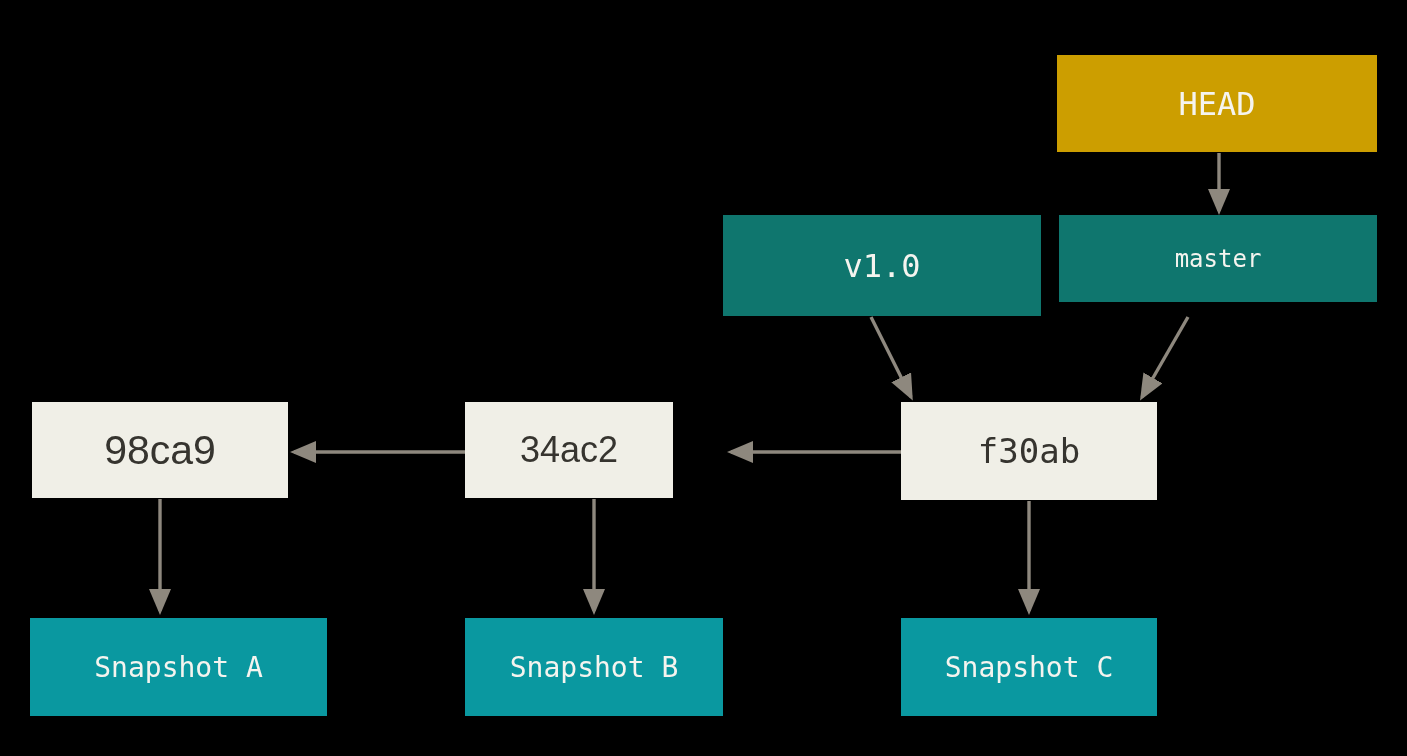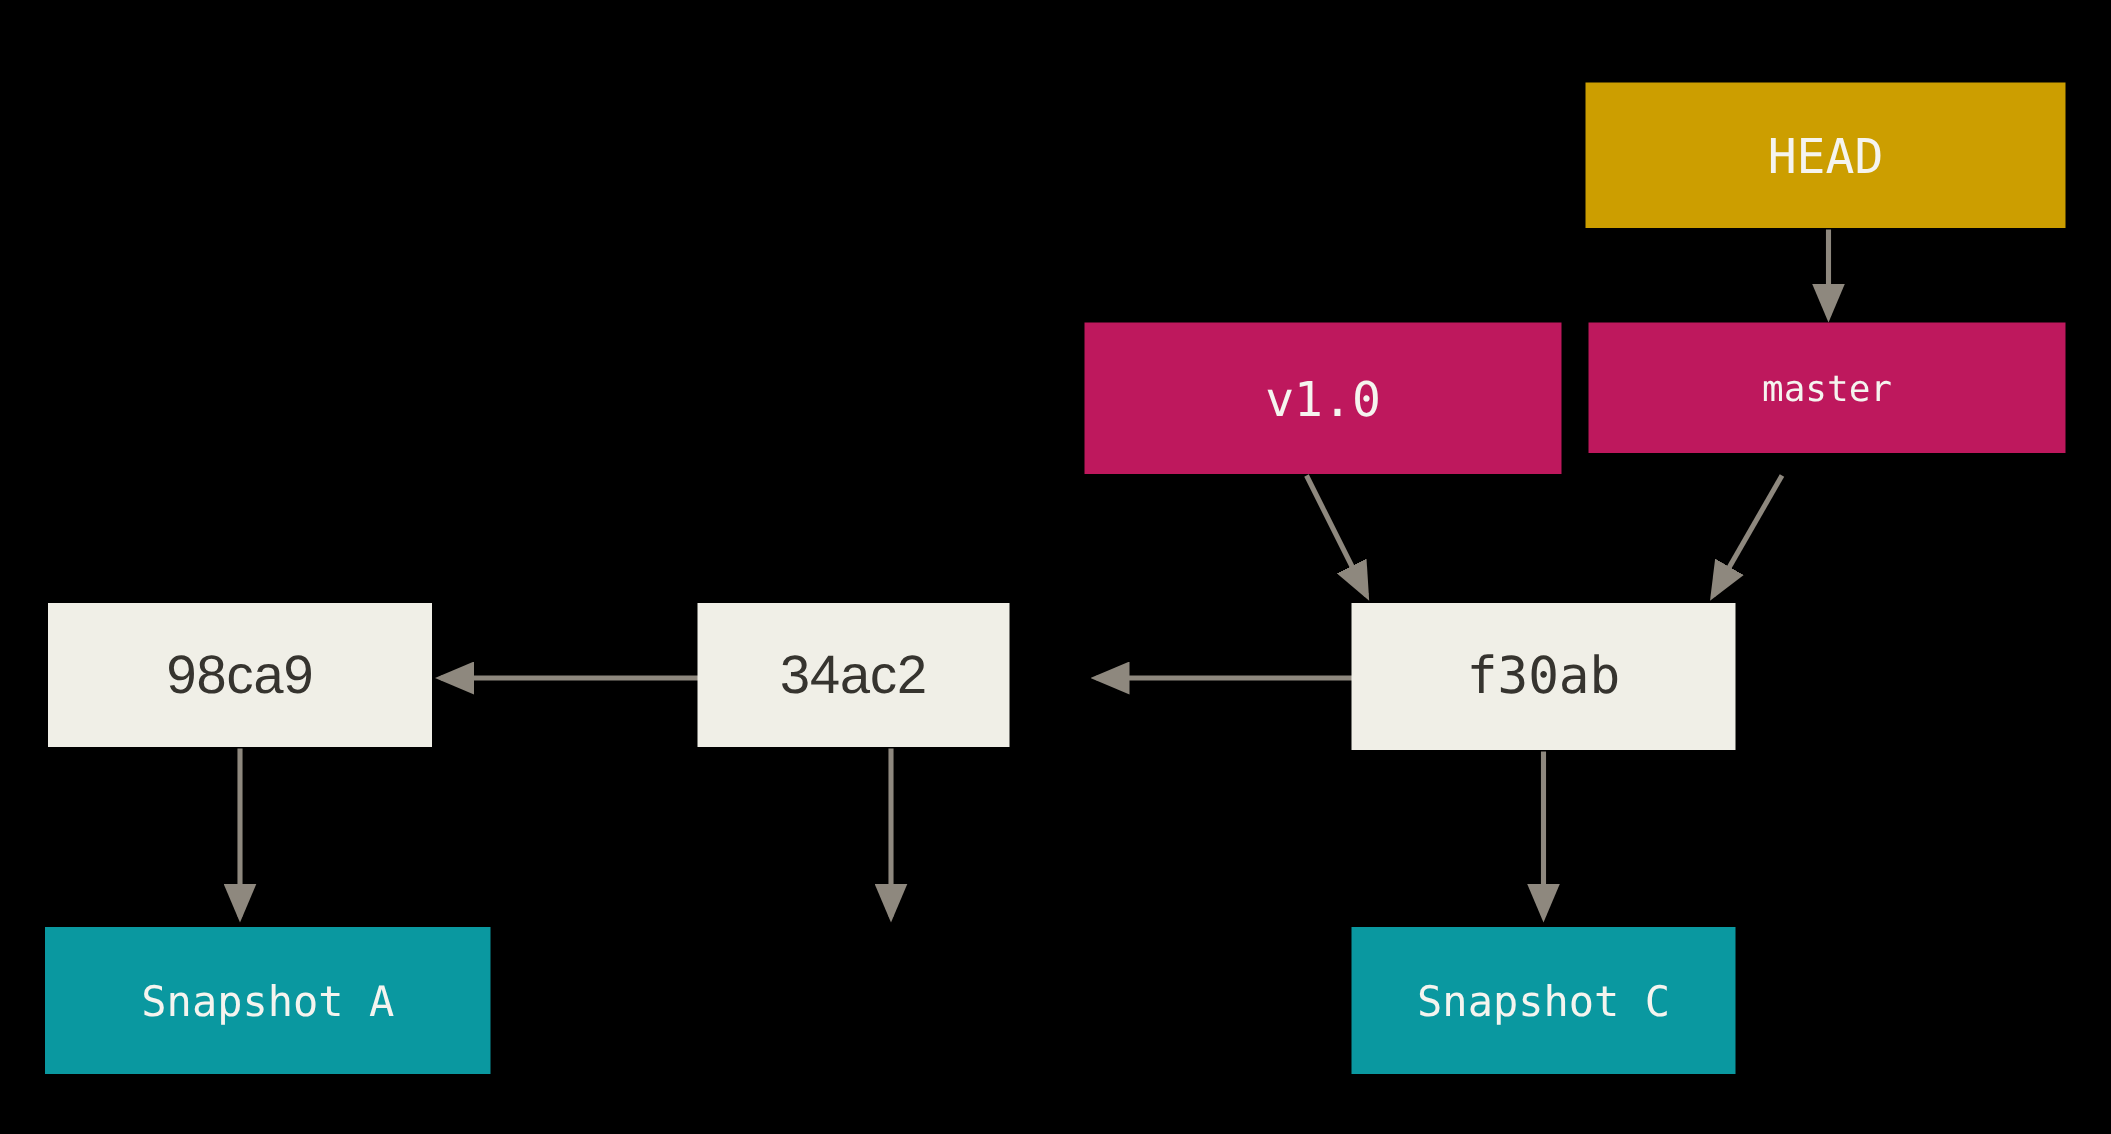--- a/index.html
+++ b/index.html
@@ -29,31 +29,31 @@
     display: flex;
     align-items: center;
     justify-content: center;
     box-sizing: border-box;
     white-space: nowrap;
   }
   .mono { font-family: "DejaVu Sans Mono", monospace; }
   .sans { font-family: "Liberation Sans", sans-serif; }
 
   .gold  { background: #CC9E00; color: #F5F4EF; }
-  .red   { background: #be185d; color: #F5F4EF; }
+  .red   { background: #0f766e; color: #F5F4EF; }
   .cream { background: #F0EFE7; color: #36342F; }
   .teal  { background: #0A98A0; color: #F5F4EF; }
 
   
   #node-head    { left: 1057px; top:  55px; width: 320px; height: 97px;  font-size: 32px; }
   #node-v1      { left:  723px; top: 215px; width: 318px; height: 101px; font-size: 32px; }
   #node-master  { left: 1059px; top: 215px; width: 318px; height: 87px; font-size: 24px; }
 
   
-  #node-98ca9   { left:   32px; top: 402px; width: 256px; height: 96px;  font-size: 36px; }
+  #node-98ca9   { left:   32px; top: 402px; width: 256px; height: 96px;  font-size: 41px; }
   #node-34ac2   { left:  465px; top: 402px; width: 208px; height: 96px;  font-size: 36px; }
   #node-f30ab   { left:  901px; top: 402px; width: 256px; height: 98px;  font-size: 34px; text-align: center; }
 
   
   #node-snap-a  { left:   30px; top: 618px; width: 297px; height: 98px;  font-size: 28px; }
   #node-snap-b  { left:  465px; top: 618px; width: 258px; height: 98px;  font-size: 28px; }
   #node-snap-c  { left:  901px; top: 618px; width: 256px; height: 98px;  font-size: 28px; }
 </style>
 </head>
 <body>
@@ -85,16 +85,17 @@
   <div id="node-master" class="node red mono">master</div>
 
   <div id="node-98ca9" class="node cream sans">98ca9</div>
 
   <div id="node-34ac2" class="node cream sans">34ac2</div>
 
   <div id="node-f30ab" class="node cream mono">f30ab</div>
 
   <div id="node-snap-a" class="node teal mono">Snapshot A</div>
 
+  <div id="node-snap-b" class="node teal mono">Snapshot B</div>
 
   <div id="node-snap-c" class="node teal mono">Snapshot C</div>
 
 </div>
 
 </body></html>

